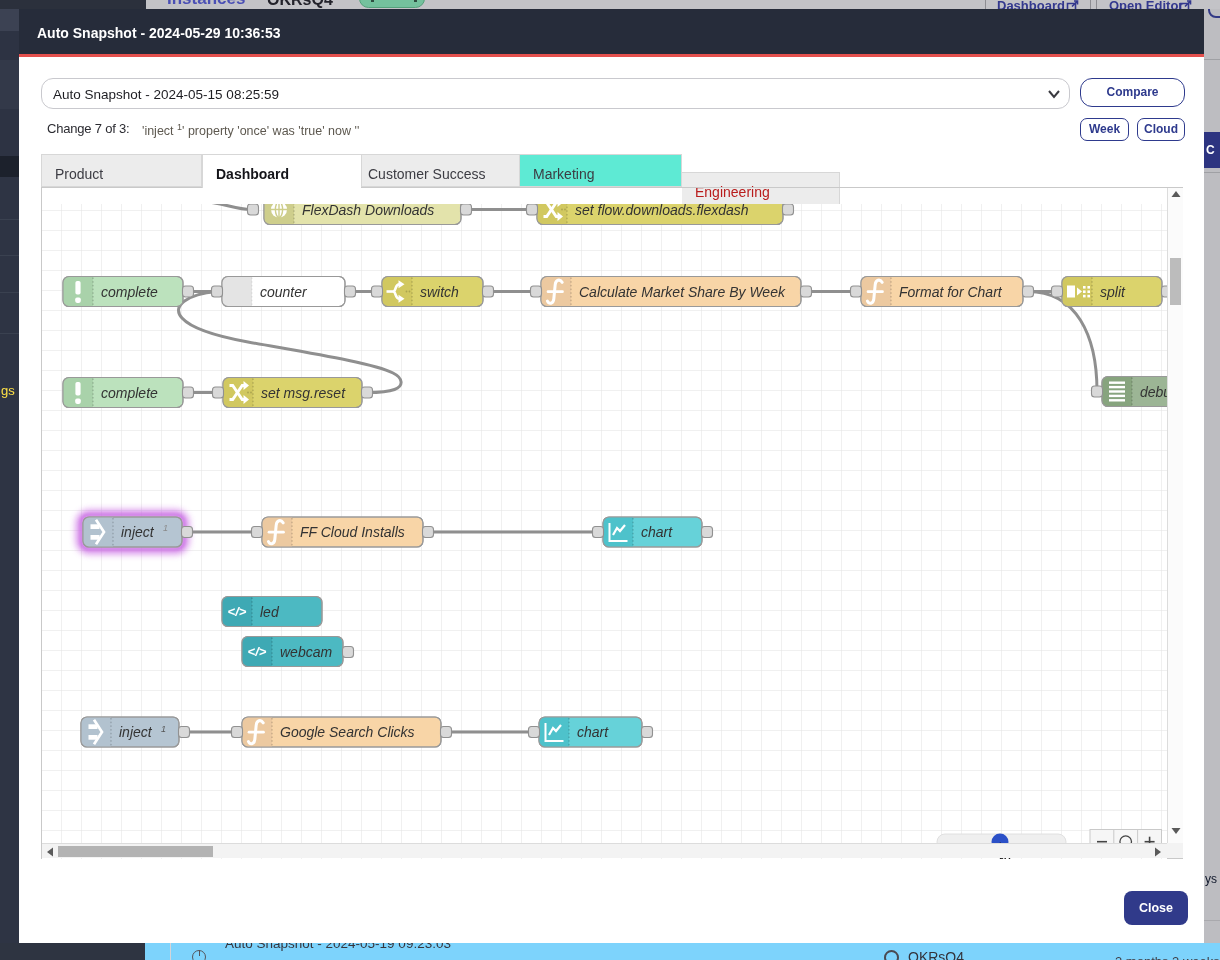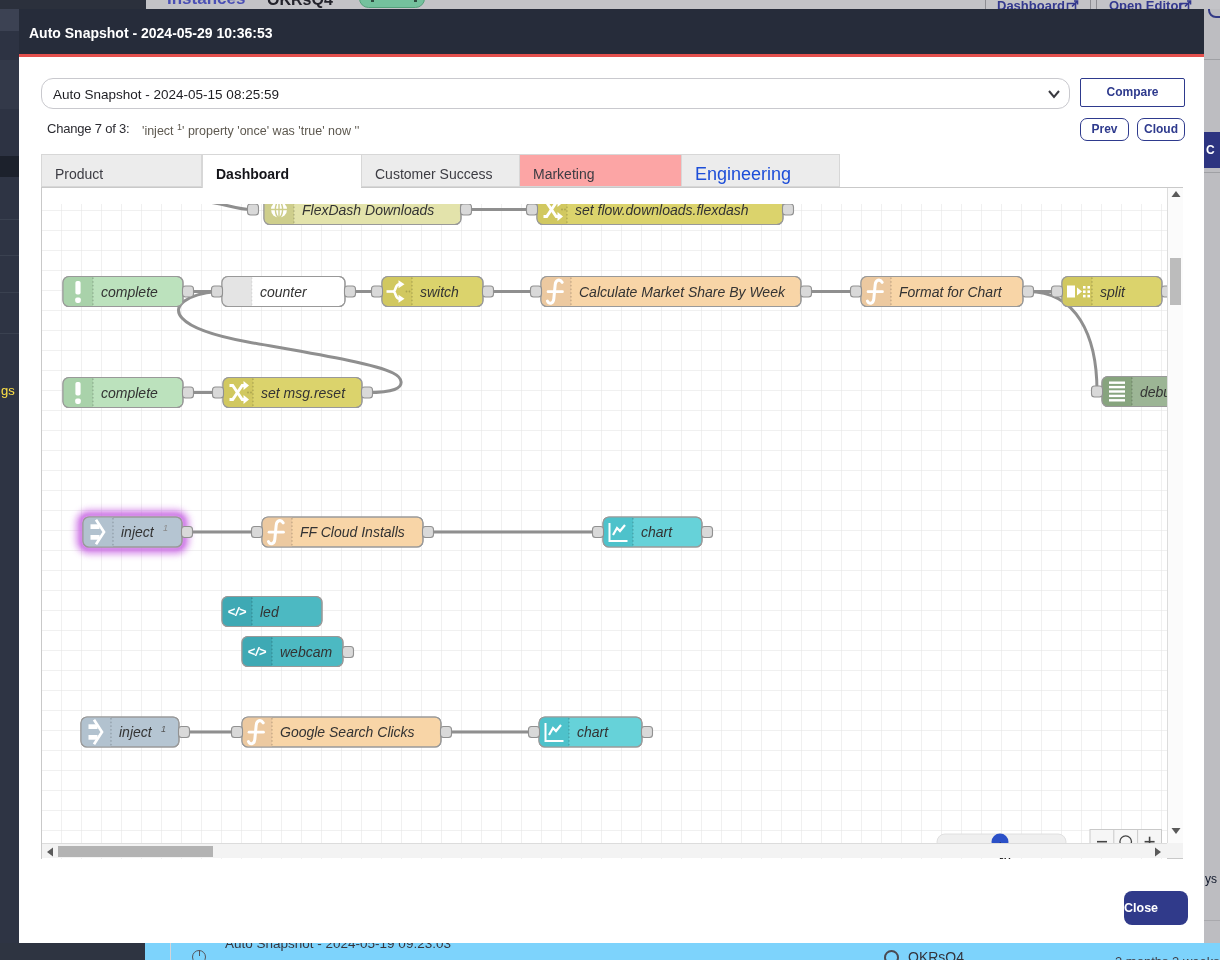--- a/index.html
+++ b/index.html
@@ -63,42 +63,42 @@
     <div class="abs" style="left:198.5px;top:7px;width:1.5px;height:6px;background:#55555c;"></div>
   <div class="abs" style="left:225px;top:-7px;font-size:13.5px;color:#36363e;">Auto Snapshot - 2024-05-19 09:23:03</div>
   <div class="abs" style="left:884px;top:7px;width:15px;height:15px;border:2px solid #4a4a52;border-radius:50%;"></div>
   <div class="abs" style="left:908px;top:6px;font-size:14px;color:#33333b;">OKRsQ4</div>
   <div class="abs" style="left:1115px;top:11px;font-size:13px;color:#3f3f47;">3 months 3 weeks 4 d</div>
 </div>
 
 <div class="abs" style="left:19px;top:9px;width:1185px;height:934px;background:#ffffff;">
 
   <div class="abs" style="left:0;top:0;width:1185px;height:47.5px;background:#262c3a;border-bottom:3px solid #e4504d;">
-    <div class="abs" style="left:10px;top:16px;font-size:14px;font-weight:bold;color:#ffffff;">Auto Snapshot - 2024-05-29 10:36:53</div>
+    <div class="abs" style="left:18px;top:16px;font-size:14px;font-weight:bold;color:#ffffff;">Auto Snapshot - 2024-05-29 10:36:53</div>
   </div>
 
   <div class="abs" style="left:22px;top:69px;width:1029px;height:31px;border:1px solid #c9c9ce;border-radius:12px;background:#fff;">
     <div class="abs" style="left:11px;top:8px;font-size:13.5px;color:#1d1d22;">Auto Snapshot - 2024-05-15 08:25:59</div>
     <svg class="abs" style="left:1005px;top:10px;" width="14" height="10" viewBox="0 0 14 10">
         <path d="M2 2 L7 8 L12 2" fill="none" stroke="#3a3a40" stroke-width="2"></path>
       </svg>
   </div>
 
-  <div class="abs" style="left:1061px;top:69px;width:105px;height:29px;border:1.5px solid #2e3a8d;border-radius:2px;color:#2e3a8d;font-size:12px;font-weight:bold;text-align:center;line-height:26px;">Compare</div>
+  <div class="abs" style="left:1061px;top:69px;width:105px;height:29px;border:1.5px solid #2e3a8d;border-radius:12px;color:#2e3a8d;font-size:12px;font-weight:bold;text-align:center;line-height:26px;">Compare</div>
 
   <div class="abs" style="left:28px;top:112px;font-size:13px;letter-spacing:-0.2px;color:#2b2b31;">Change 7 of 3:</div>
   <div class="abs" style="left:123px;top:113px;font-size:12.5px;color:#5d584f;">'inject <sup style="font-size:9px;">1</sup>' property 'once' was 'true' now ''</div>
-  <div class="abs" style="left:1061px;top:108.5px;width:49px;height:23.5px;border:1.5px solid #2e3a8d;border-radius:7px;color:#2e3a8d;font-size:12px;font-weight:bold;text-align:center;line-height:21px;">Prev</div>
+  <div class="abs" style="left:1061px;top:108.5px;width:49px;height:23.5px;border:1.5px solid #2e3a8d;border-radius:7px;color:#2e3a8d;font-size:12px;font-weight:bold;text-align:center;line-height:21px;">Week</div>
   <div class="abs" style="left:1118px;top:108.5px;width:48px;height:23.5px;border:1.5px solid #2e3a8d;border-radius:7px;color:#2e3a8d;font-size:12px;font-weight:bold;text-align:center;line-height:21px;">Cloud</div>
 
   <div class="abs" style="left:22px;top:145px;width:161px;height:33px;background:#ececec;border:1px solid #d7d7d7;font-size:14px;color:#3c3c43;line-height:39px;"><span style="padding-left:13px;">Product</span></div>
   <div class="abs" style="left:183px;top:145px;width:159px;height:34px;background:#ffffff;border:1px solid #d7d7d7;border-bottom:none;border-right:none;font-size:14px;color:#141419;font-weight:bold;z-index:2;line-height:39px;"><span style="padding-left:13px;">Dashboard</span></div>
-  <div class="abs" style="left:342px;top:145px;width:159px;height:33px;background:#ececec;border:1px solid #d7d7d7;font-size:14px;color:#3c3c43;line-height:39px;"><span style="padding-left:13px;">Customer Success</span></div>
-  <div class="abs" style="left:501px;top:145px;width:162px;height:33px;background:#fca5a5;border:1px solid #d7d7d7;border-left:none;font-size:14px;color:#3c3c43;line-height:39px;"><span style="padding-left:13px;">Marketing</span></div>
-  <div class="abs" style="left:663px;top:145px;width:158px;height:33px;background:#ececec;border:1px solid #d7d7d7;border-left:none;font-size:18px;color:#1d4ed8;line-height:39px;"><span style="padding-left:13px;">Engineering</span></div>
+  <div class="abs" style="left:342px;top:145px;width:159px;height:33px;background:#ececec;border:1px solid #d7d7d7;font-size:14px;color:#3c3c43;line-height:39px;"><span style="padding-left:6px;">Customer Success</span></div>
+  <div class="abs" style="left:501px;top:145px;width:162px;height:33px;background:#5eead4;border:1px solid #d7d7d7;border-left:none;font-size:14px;color:#3c3c43;line-height:39px;"><span style="padding-left:13px;">Marketing</span></div>
+  <div class="abs" style="left:663px;top:163px;width:158px;height:33px;background:#ececec;border:1px solid #d7d7d7;border-left:none;font-size:14px;color:#b91c1c;line-height:39px;"><span style="padding-left:13px;">Engineering</span></div>
 
   <div class="abs" style="left:22px;top:178px;width:1142px;height:672px;border:1px solid #c9c9c9;">
 
     <div id="canvas-slot" class="abs" style="left:0;top:16px;width:1125px;height:655px;background:#bef264;font-style:italic;">
         <svg width="1125" height="655" viewBox="41 187 1125 655" style="display:block">
 <defs>
 <pattern id="grid" width="20" height="20" x="0" y="13" patternUnits="userSpaceOnUse">
               <path d="M 20 0 L 0 0 0 20" fill="none" stroke="#e1e1e1" stroke-width="1"></path>
             </pattern>
 <filter id="glow" x="-50%" y="-50%" width="200%" height="200%">
@@ -405,14 +405,14 @@
           <path d="M1 5 L7 0.5 L7 9.5 Z" fill="#5a5a5a"></path>
         </svg>
       <div class="abs" style="left:16px;top:2px;width:155px;height:11px;background:#b3b3b3;"></div>
       <svg class="abs" style="left:1112px;top:3px;" width="8" height="10">
           <path d="M7 5 L1 0.5 L1 9.5 Z" fill="#5a5a5a"></path>
         </svg>
     </div>
     <div class="abs" style="left:1125px;top:655px;width:16px;height:15px;background:#f3f3f3;"></div>
   </div>
 
-  <div class="abs" style="left:1105px;top:882px;width:64px;height:34px;background:#303a8a;border-radius:8px;color:#fff;font-size:12.5px;font-weight:bold;line-height:34px;">Close</div>
+  <div class="abs" style="left:1105px;top:882px;width:64px;height:34px;background:#303a8a;border-radius:8px;color:#fff;font-size:12.5px;font-weight:bold;text-align:center;line-height:34px;">Close</div>
 </div>
 
 </body></html>

